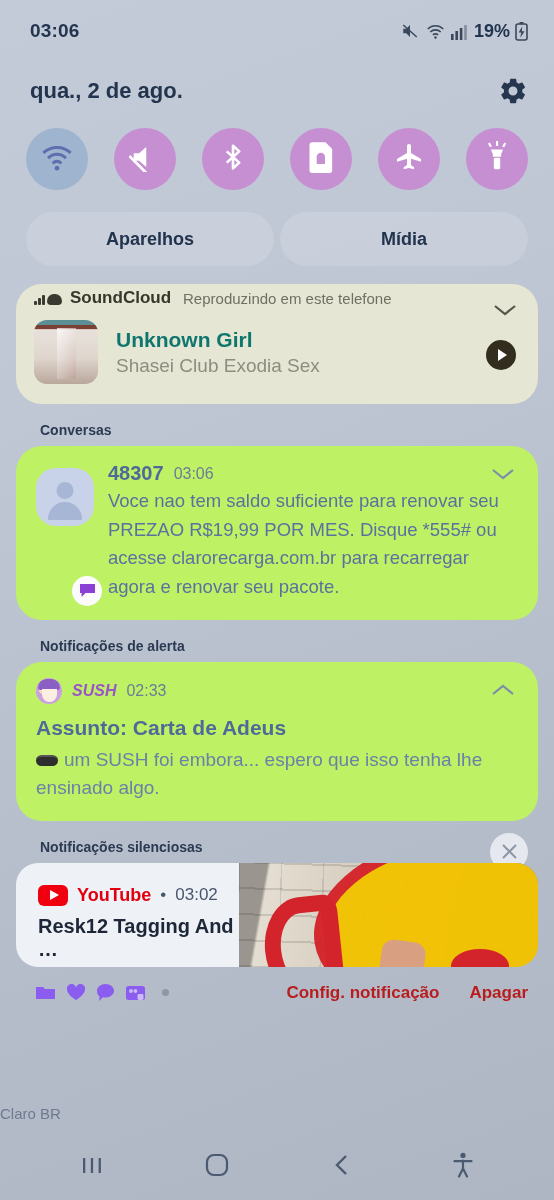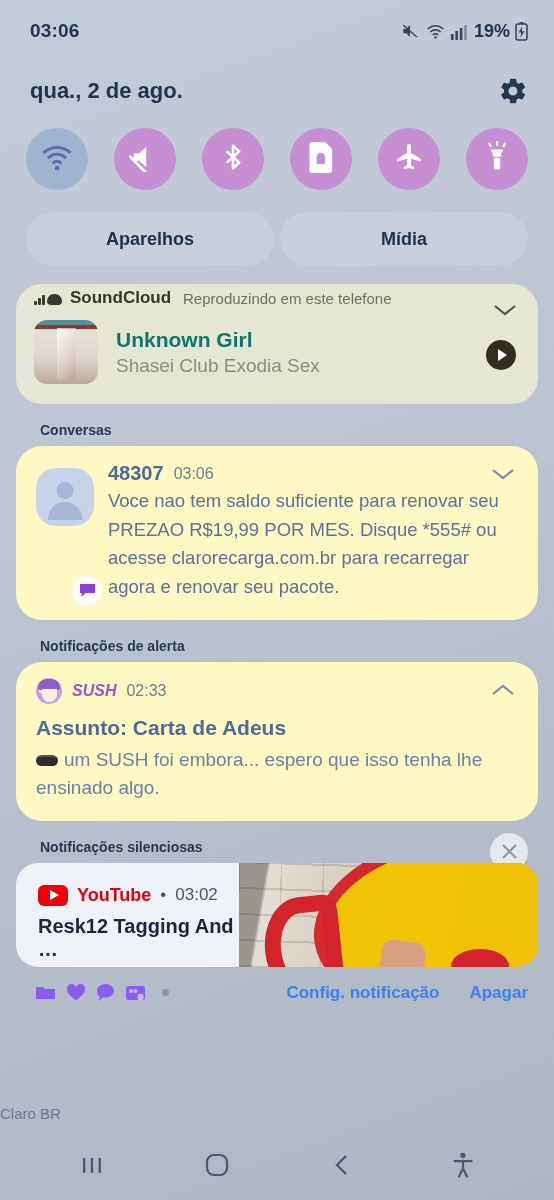--- a/index.html
+++ b/index.html
@@ -99,21 +99,21 @@
   .x-btn {
     position: absolute; right: 26px; top: 12px;
     width: 38px; height: 38px; border-radius: 50%;
     background: rgba(245,247,250,.75);
     display: flex; align-items: center; justify-content: center;
   }
 
   
   .notif {
     margin: 0 16px; border-radius: 26px;
-    background: #fef9c3; padding: 16px 20px 18px 20px; position: relative;
+    background: #bef264; padding: 16px 20px 18px 20px; position: relative;
   }
   .notif-head { display: flex; align-items: center; gap: 10px; }
   .n-title { font-size: 20px; font-weight: 700; color: #4f6a98; }
   .n-time { font-size: 16px; color: #6b7c99; }
   .chev { position: absolute; right: 22px; top: 20px; }
 
   .conv-row { display: flex; gap: 14px; }
   .avatar-wrap { position: relative; flex: 0 0 58px; padding-top: 6px;}
   .avatar {
     width: 58px; height: 58px; border-radius: 20px; background: #c8d2e8;
@@ -203,21 +203,21 @@
 
   
   .actions {
     display: flex; align-items: center; justify-content: space-between;
     padding: 16px 26px 0 36px;
   }
   .app-icons { display: flex; align-items: center; gap: 12px; }
   .app-icons svg { display:block; }
   .mini-dot { width: 7px; height: 7px; border-radius: 50%; background: #8d97a8; margin-left: 5px;}
   .act-links { display: flex; gap: 30px; }
-  .act-link { font-size: 17px; font-weight: 700; color: #3b82f6; }
+  .act-link { font-size: 17px; font-weight: 700; color: #b91c1c; }
 
   
   .carrier {
     font-size: 15px; color: #6d7casd; color: #6d7a8f;
     position: absolute; left: 0; right: 0; bottom: 78px;
   }
   .navbar {
     position: absolute; left: 0; right: 0; bottom: 0; height: 70px;
     display: flex; align-items: center; justify-content: space-around;
     padding: 0 30px;

